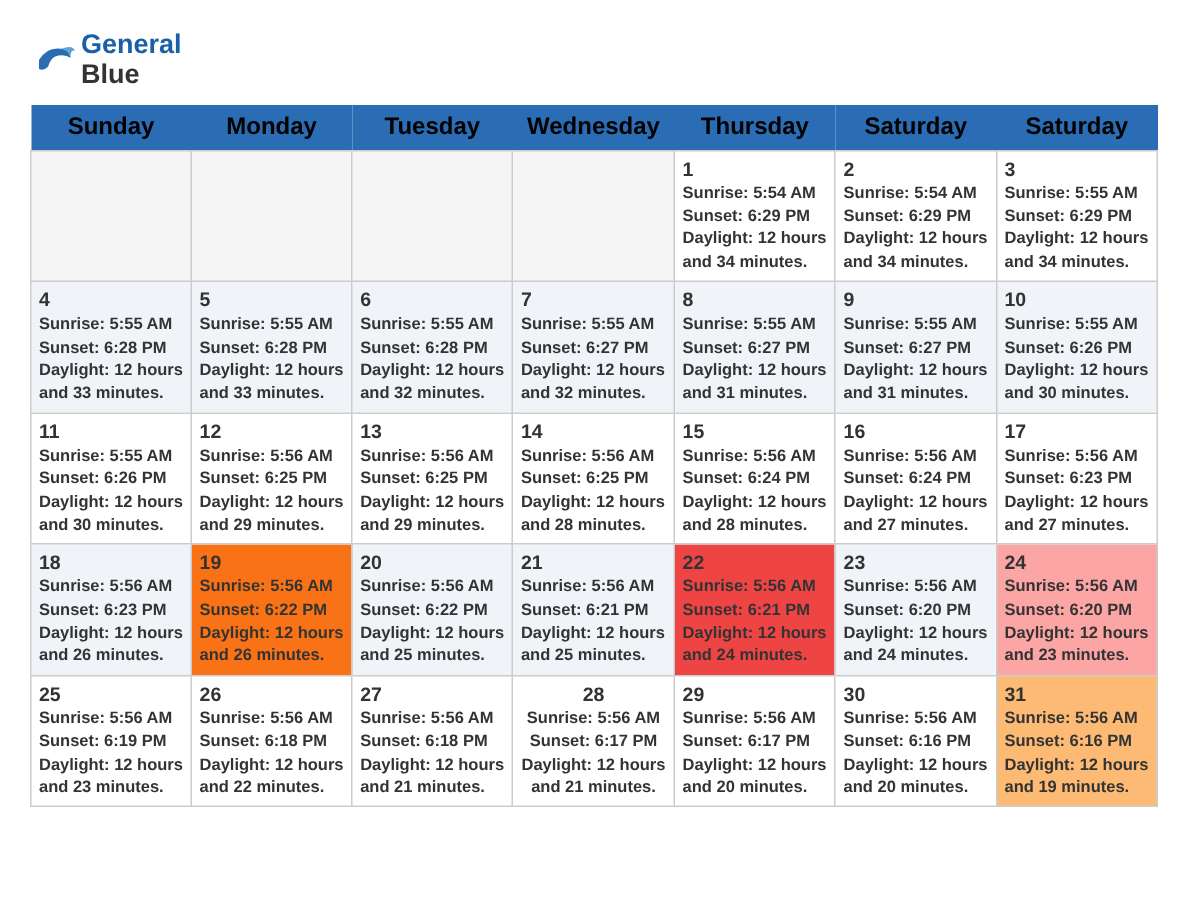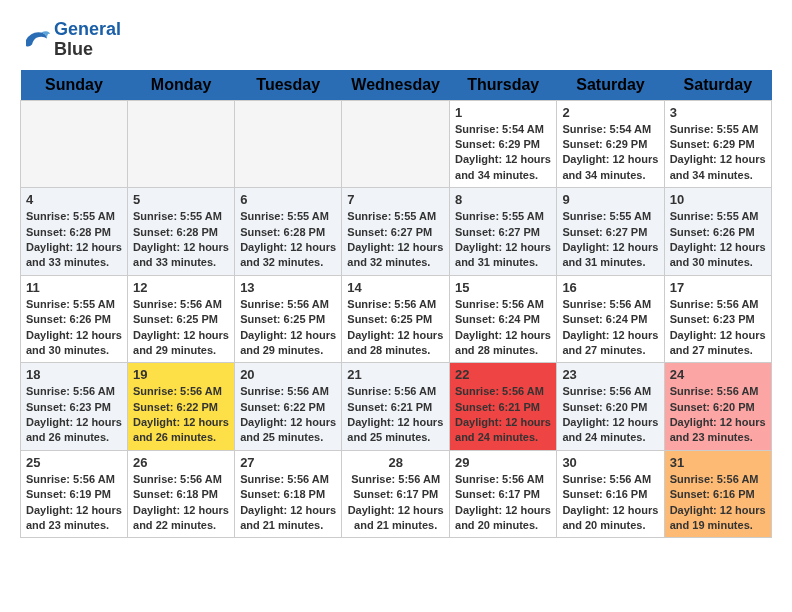--- a/index.html
+++ b/index.html
@@ -254,21 +254,21 @@
         </td>
       </tr>
       <tr>
         <td style="background: rgb(240, 244, 248);">
           <span class="day-num">18</span>
           <div class="day-info" style="white-space: pre-line;">Sunrise: 5:56 AM
 Sunset: 6:23 PM
 Daylight: 12 hours
 and 26 minutes.</div>
         </td>
-        <td style="background: #fde047; margin-left: 47px;">
+        <td style="background: #f97316; margin-left: 47px;">
           <span class="day-num">19</span>
           <div class="day-info" style="white-space: pre-line;">Sunrise: 5:56 AM
 Sunset: 6:22 PM
 Daylight: 12 hours
 and 26 minutes.</div>
         </td>
         <td style="background: rgb(240, 244, 248);">
           <span class="day-num">20</span>
           <div class="day-info" style="white-space: pre-line;">Sunrise: 5:56 AM
 Sunset: 6:22 PM

